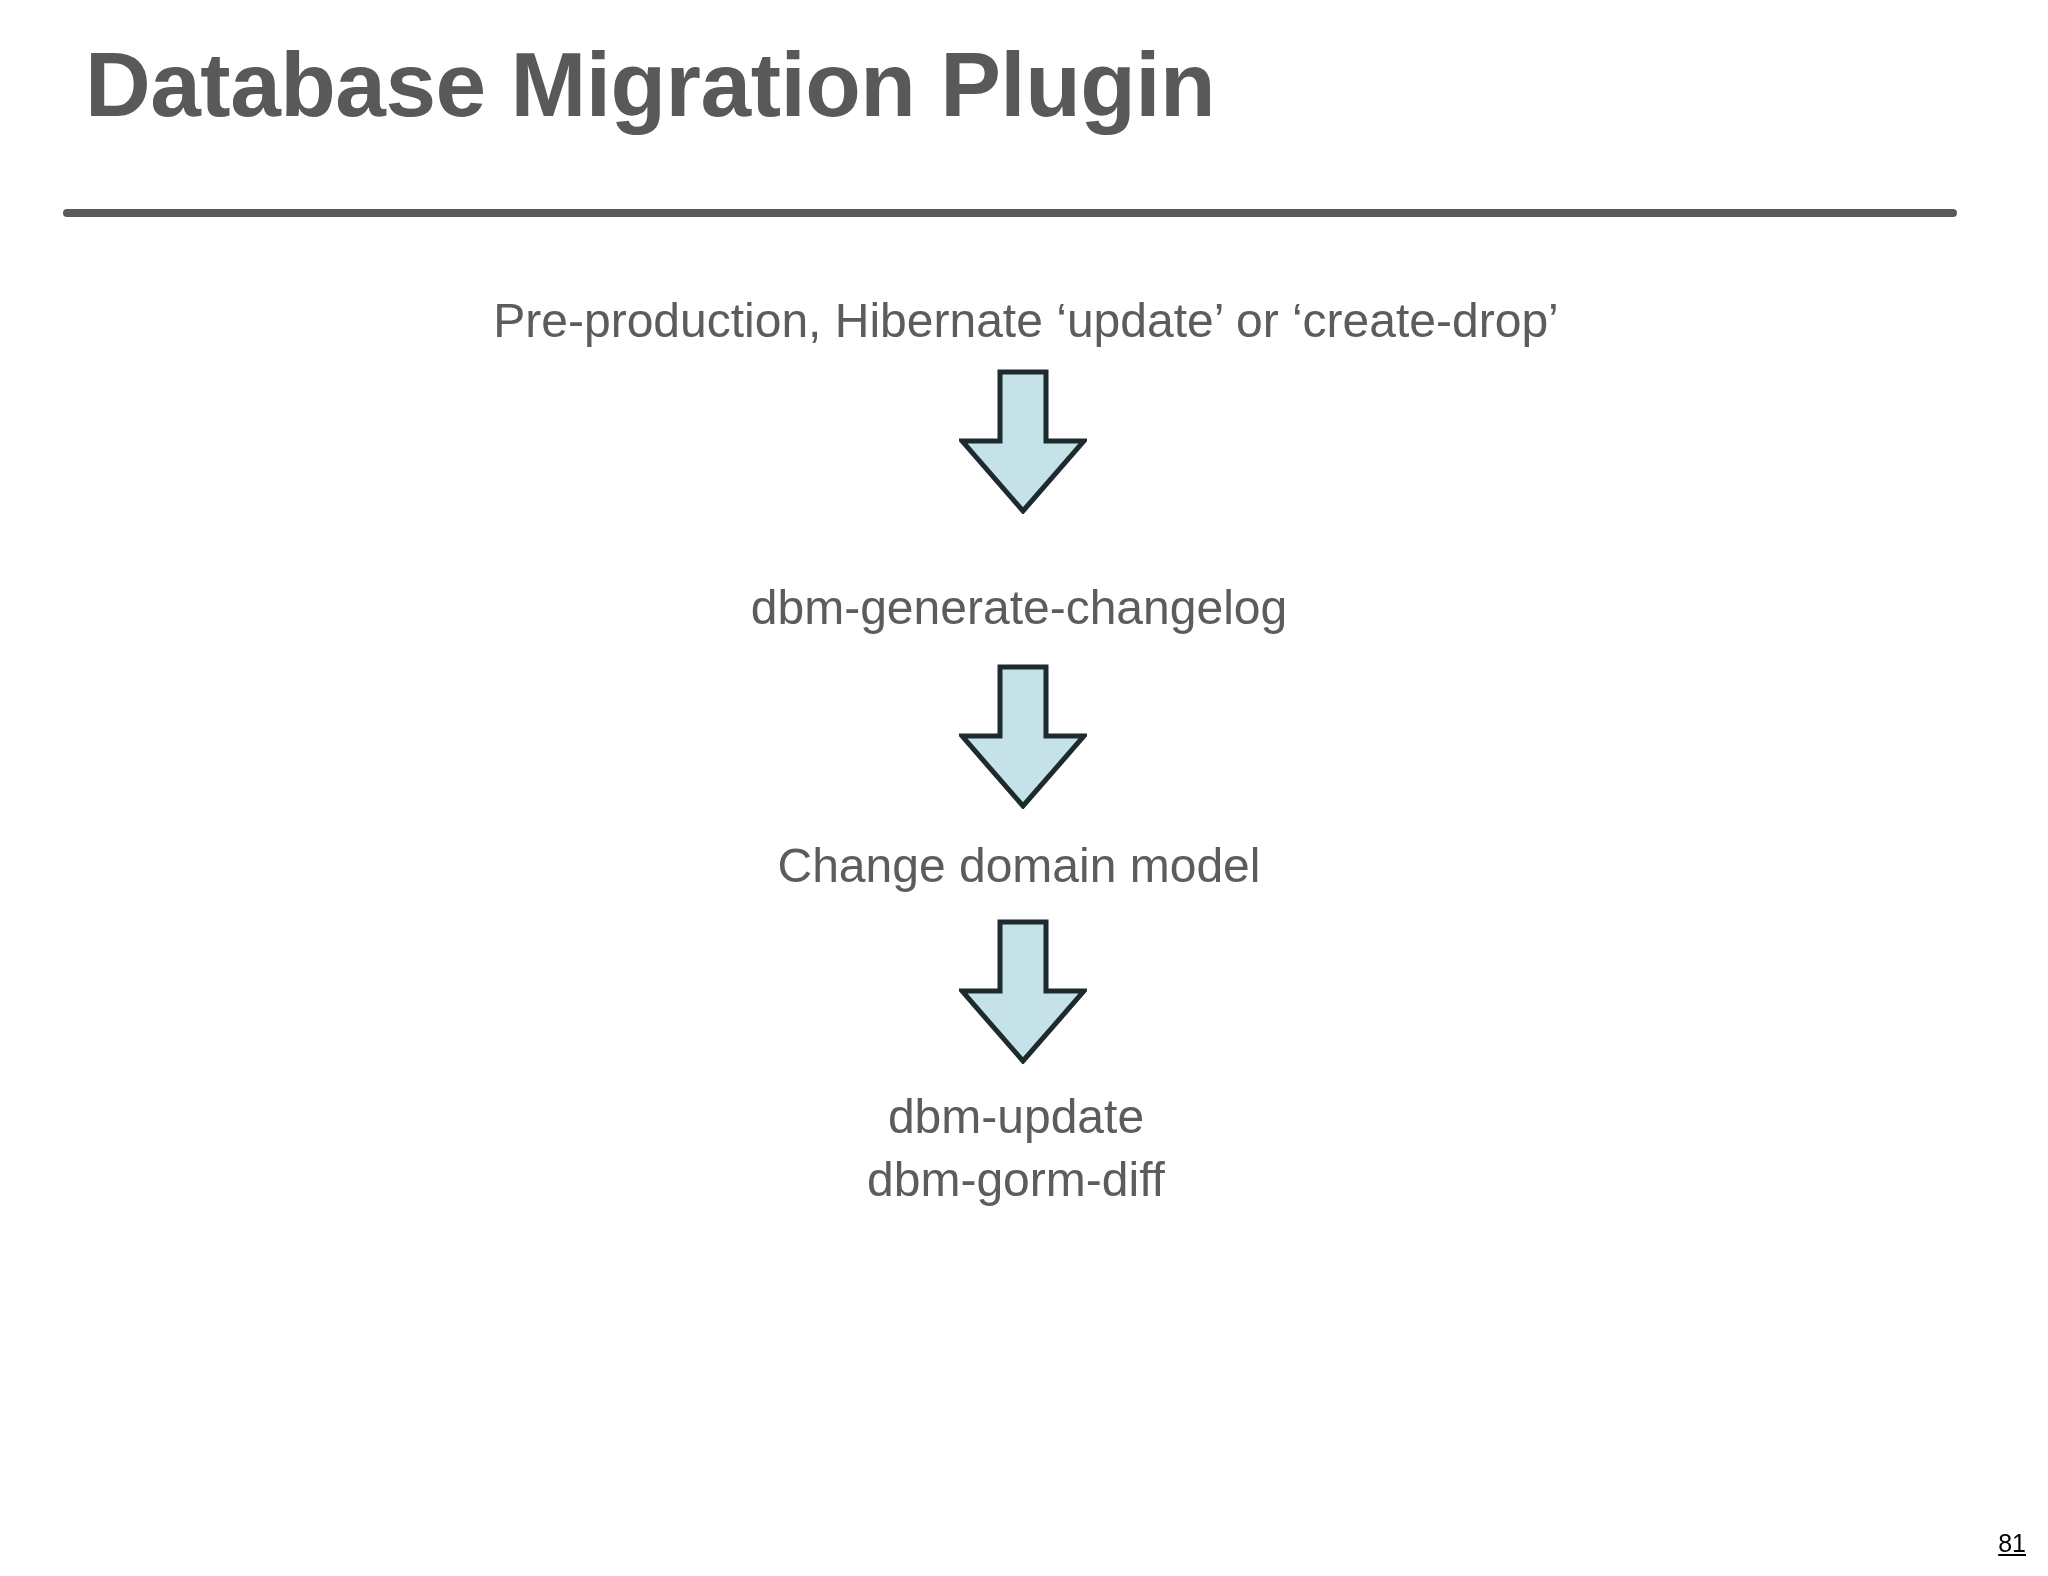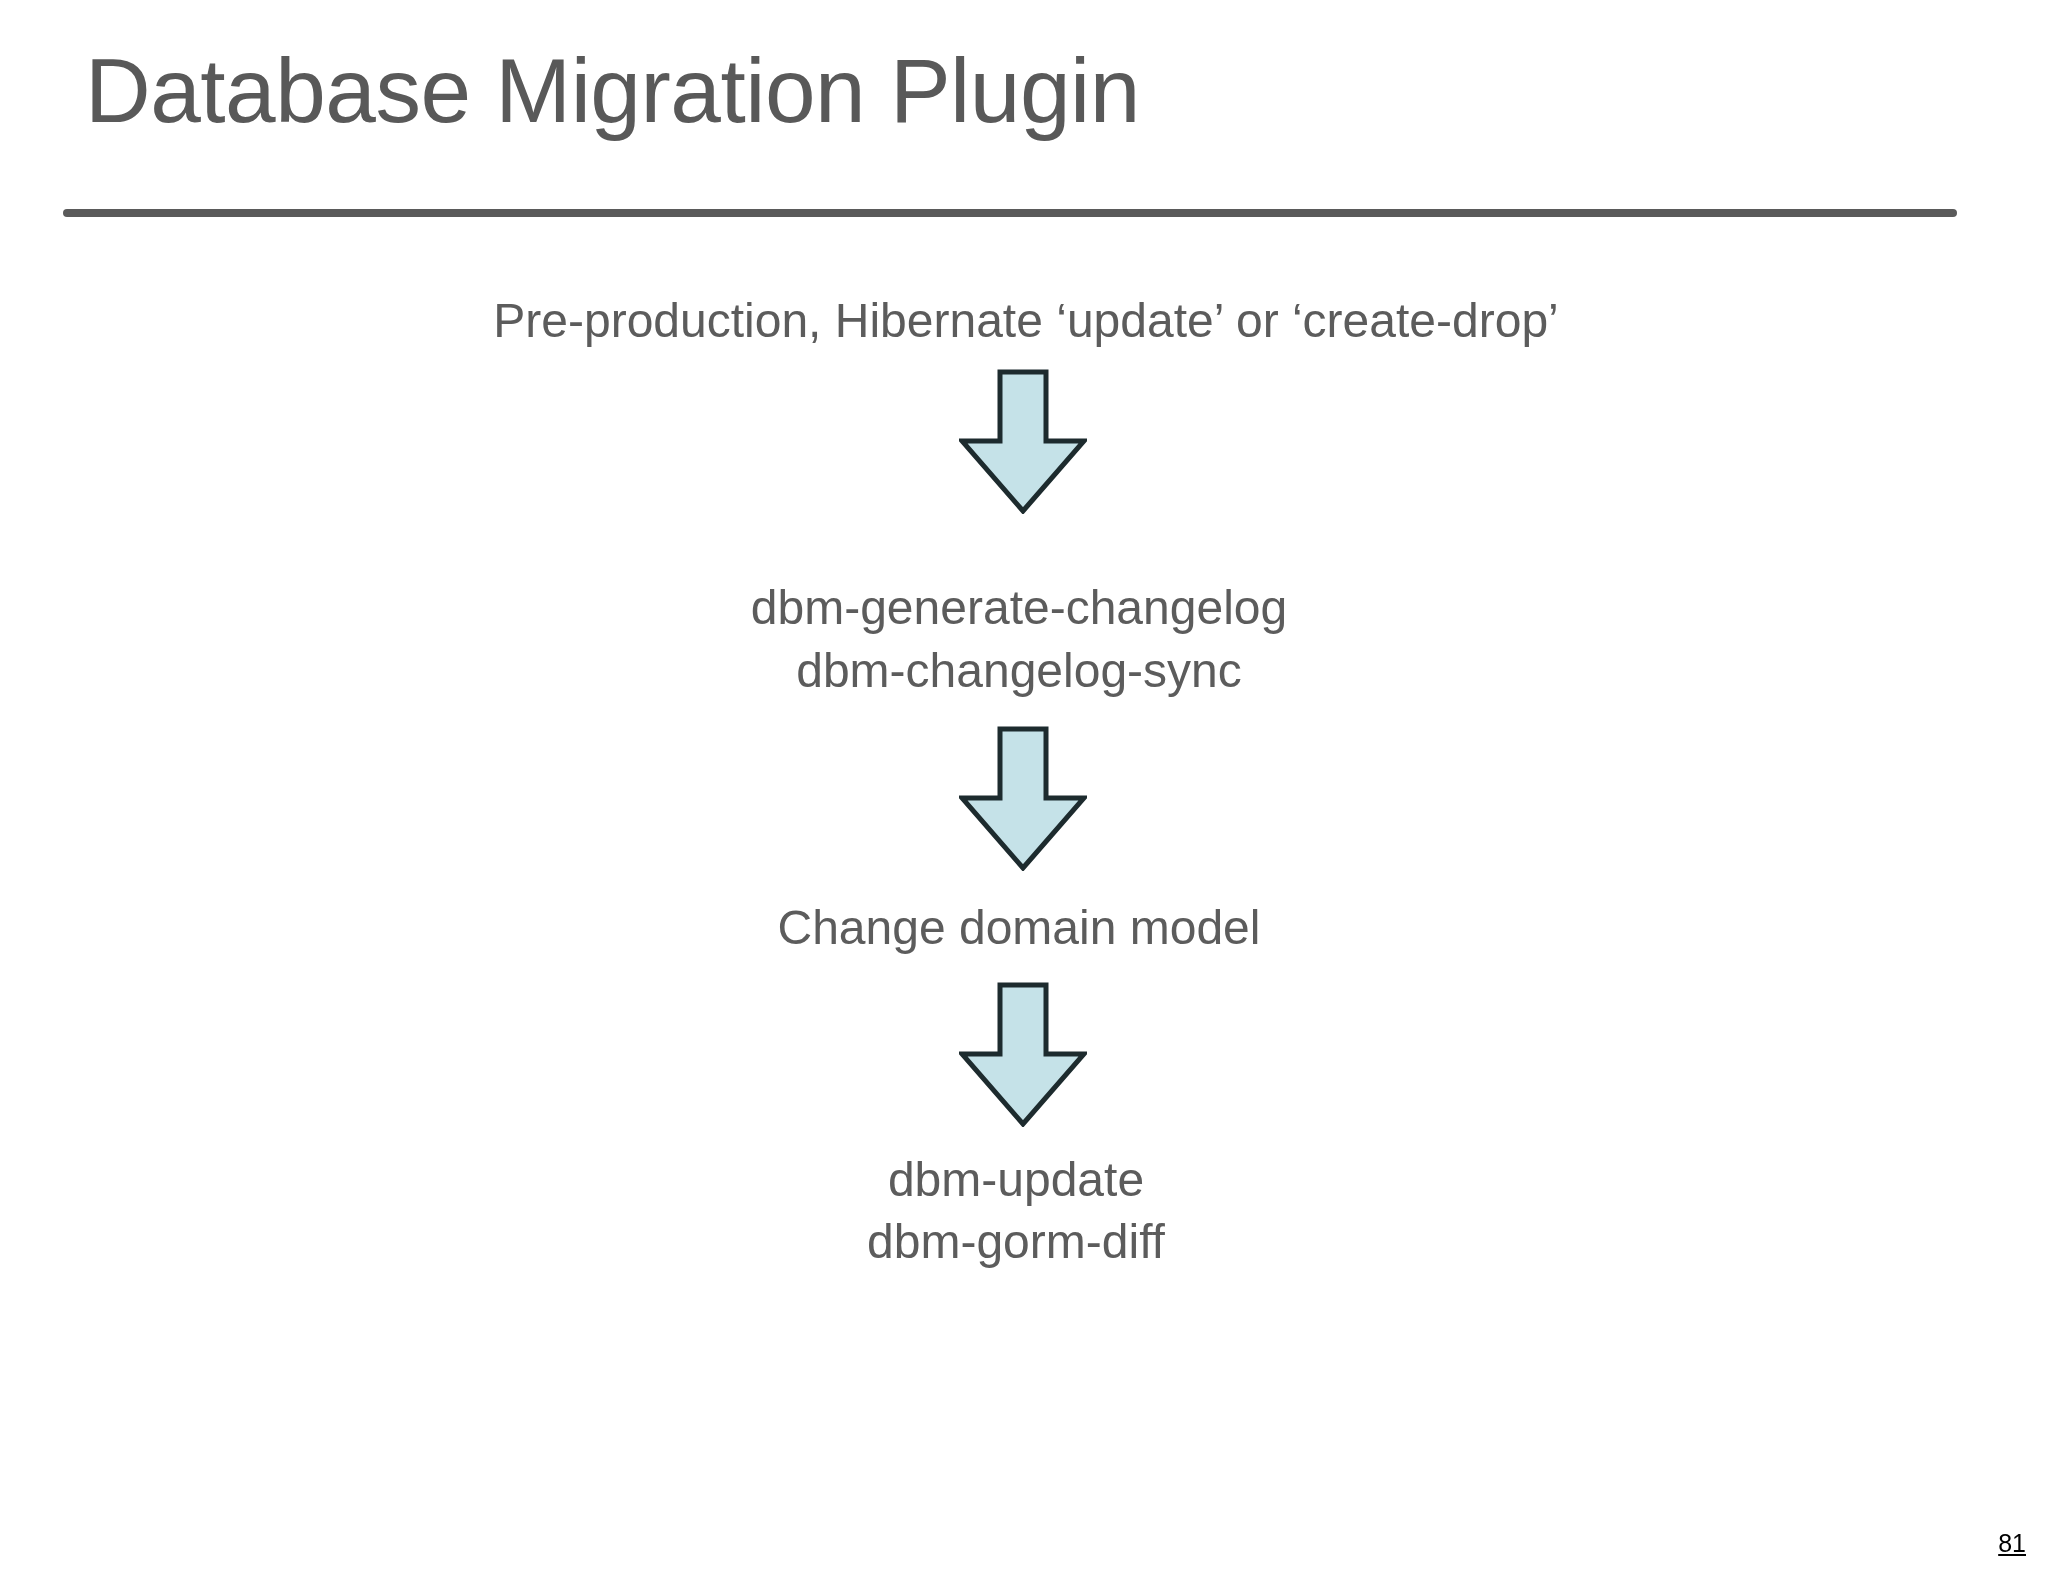--- a/index.html
+++ b/index.html
@@ -21,26 +21,25 @@
     inset: 0;
     background: #ffffff;
   }
 
   
   .slide-title {
     position: absolute;
     left: 85px;
     top: 34px;
     font-size: 91px;
-    font-weight: 400;
+    font-weight: 700;
     color: #595959;
     letter-spacing: -0.5px;
     line-height: 1.12;
     white-space: nowrap;
-    margin-top: 6px;
   }
 
   .title-rule {
     position: absolute;
     left: 63px;
     top: 209px;
     width: 1894px;
     height: 8px;
     background: #5a5a5a;
     border-radius: 4px;
@@ -124,21 +123,20 @@
 
     <div class="arrow-wrap arrow-1">
       <svg class="arrow-down" width="128" height="145" viewBox="0 0 128 145">
         <polygon points="41,3 87,3 87,72 125,72 64,142 3,72 41,72" fill="#c5e2e8" stroke="#1d2b2e" stroke-width="5" stroke-linejoin="miter"></polygon>
       </svg>
     </div>
     <div class="gap-after-arrow-1"></div>
 
     <div class="flow-step step-2">
       <div class="step-text">dbm-generate-changelog</div>
-      <div class="step-text">dbm-changelog-sync</div>
     </div>
 
     <div class="arrow-wrap arrow-2">
       <svg class="arrow-down" width="128" height="145" viewBox="0 0 128 145">
         <polygon points="41,3 87,3 87,72 125,72 64,142 3,72 41,72" fill="#c5e2e8" stroke="#1d2b2e" stroke-width="5" stroke-linejoin="miter"></polygon>
       </svg>
     </div>
     <div class="gap-after-arrow-2"></div>
 
     <div class="flow-step step-3">

